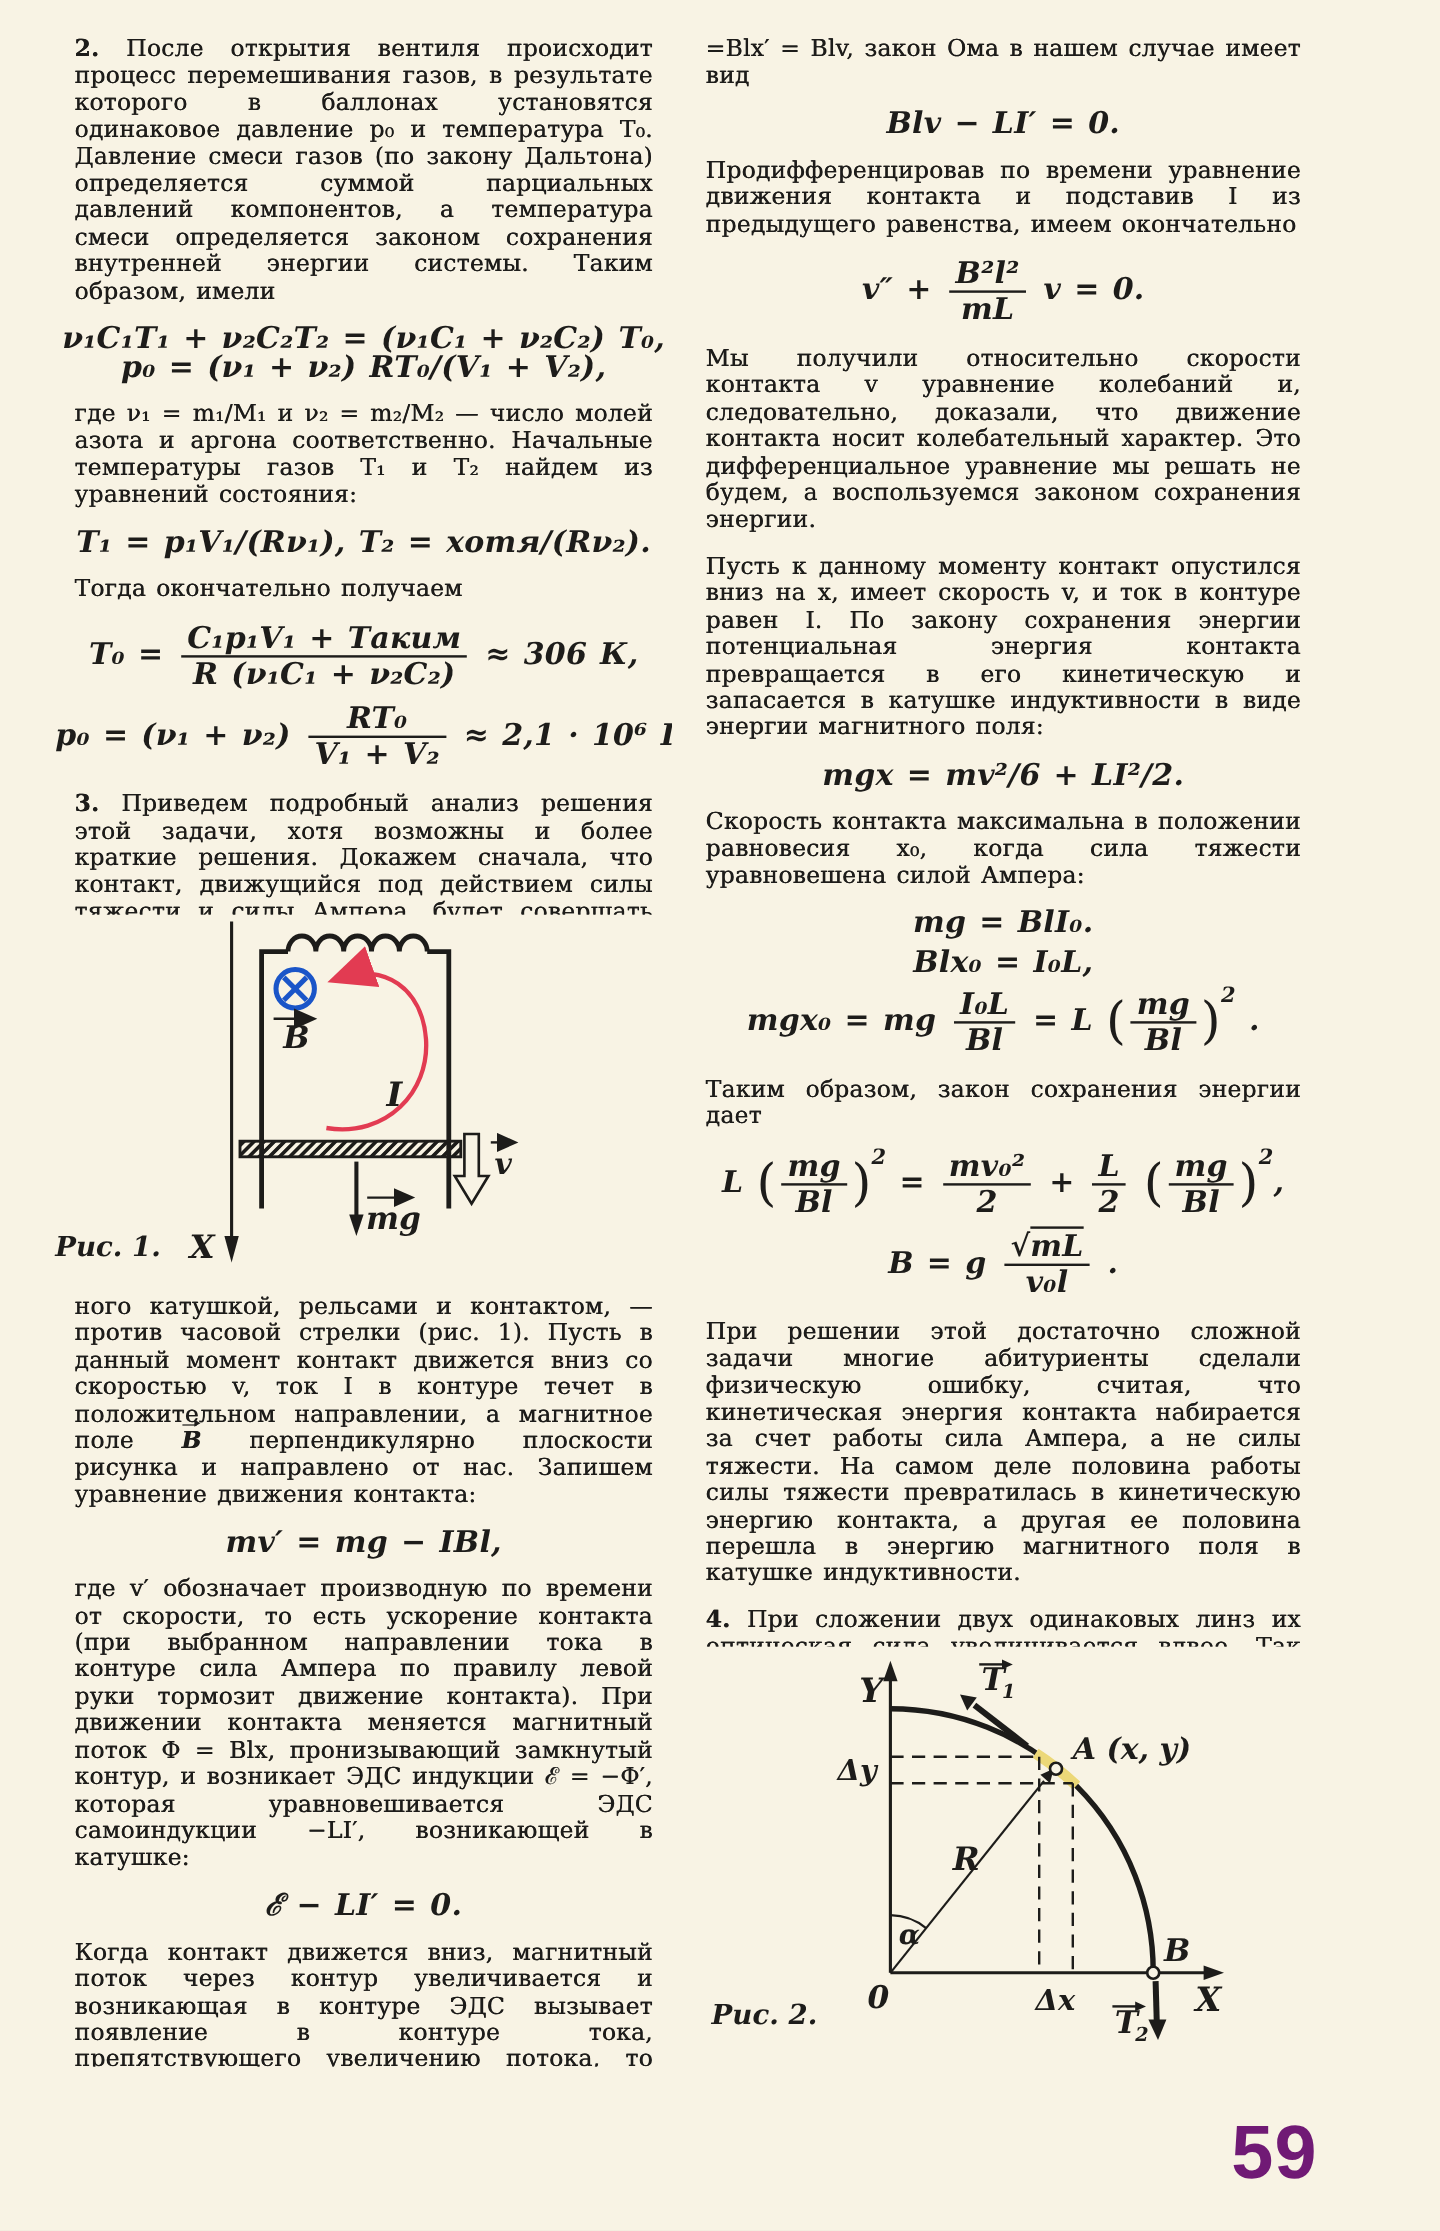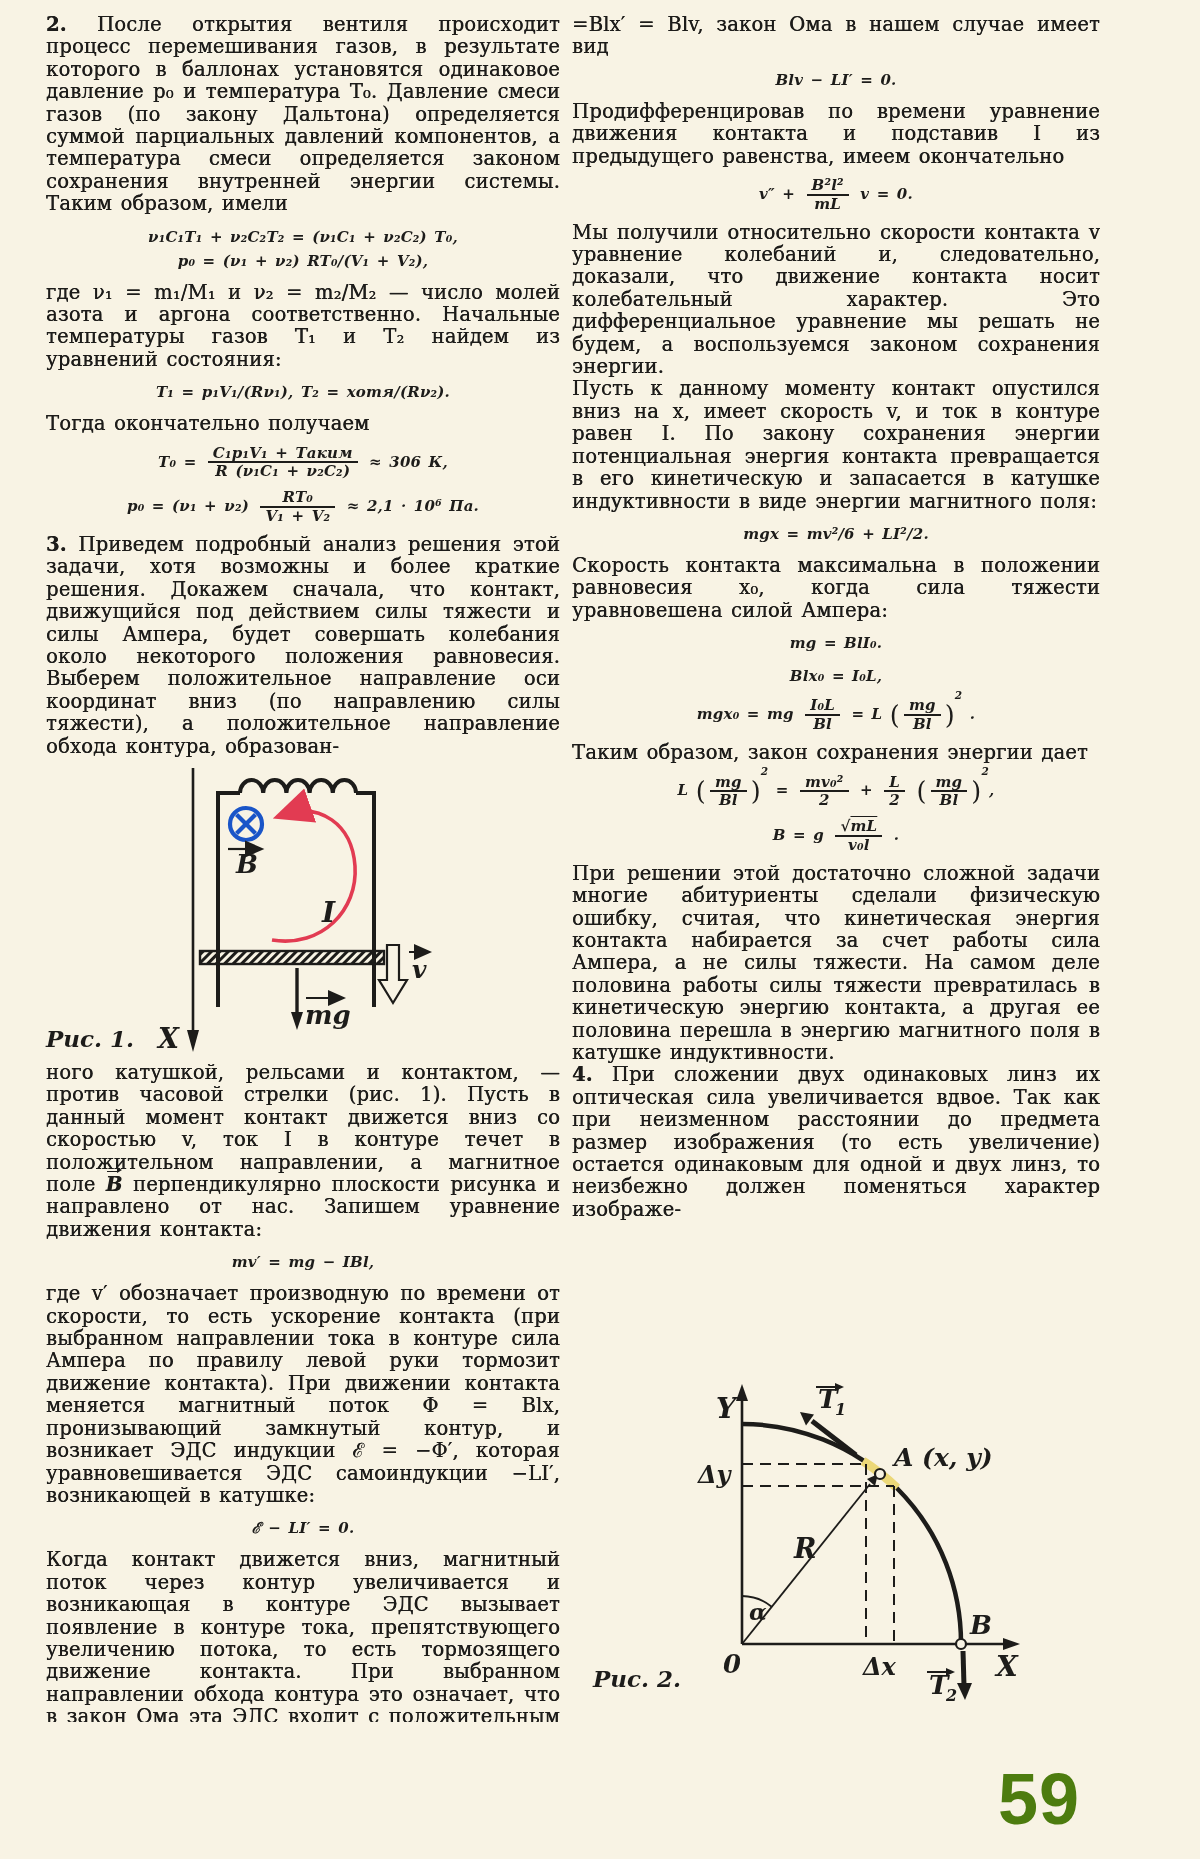--- a/index.html
+++ b/index.html
@@ -1,39 +1,39 @@
 <!DOCTYPE html>
 <html lang="ru"><head>
 <meta charset="utf-8">
 <style>
   html,body{margin:0;padding:0;}
   body{width:1200px;background:#d8d4c8;}
   .page{position:relative;width:1200px;height:1859px;background:#f8f3e4;overflow:hidden;
         font-family:"DejaVu Serif","Liberation Serif",serif;color:#1d1c1a;}
   .tcol{position:absolute;font-size:19.5px;line-height:22.4px;letter-spacing:0.2px;
         word-spacing:2px;text-shadow:0.35px 0 0 currentColor;overflow:hidden;}
-  .para{text-align:justify;margin:0;}
+  .para{text-align:justify;margin:16px;}
   .pnum{font-weight:700;}
-  .eq{text-align:center;font-style:italic;font-weight:700;font-size:15px;line-height:24px;
+  .eq{text-align:center;font-style:italic;font-weight:700;font-size:25px;line-height:24px;
       margin:9px 0;text-shadow:none;white-space:nowrap;}
   .eq .row{display:block;}
   .frac{display:inline-block;vertical-align:middle;text-align:center;margin:0 4px;line-height:1.12;}
   .frac .num{display:block;border-bottom:2px solid #1d1c1a;padding:0 5px;}
   .frac .den{display:block;padding:0 5px;}
   .bp{font-size:170%;font-style:normal;font-weight:400;vertical-align:middle;}
   .s2{font-size:70%;position:relative;top:-14px;}
   .ovl{text-decoration:overline;}
   .vec{position:relative;display:inline-block;font-style:italic;font-weight:700;}
   .vec::before{content:"";position:absolute;left:1px;right:4px;top:-3px;border-top:1.7px solid currentColor;}
   .vec::after{content:"";position:absolute;right:-2px;top:-7px;border:3.5px solid transparent;border-left:5.5px solid currentColor;}
   .fig{position:absolute;}
   .ft{font-family:"DejaVu Serif",serif;font-style:italic;font-weight:700;fill:#1d1c1a;}
   .cap{font-family:"DejaVu Serif",serif;font-style:italic;font-weight:700;font-size:23px;fill:#1d1c1a;}
-  .page-number{position:absolute;left:998px;top:1758px;font-family:"Liberation Sans","DejaVu Sans",sans-serif;
-        font-weight:900;font-size:72px;color:#4d7c0f;letter-spacing:1px;}
+  .page-number{position:absolute;left:1026px;top:1758px;font-family:"Liberation Sans","DejaVu Sans",sans-serif;
+        font-weight:900;font-size:63px;color:#701a75;letter-spacing:1px;}
 </style>
 </head>
 <body>
 
 <div class="page">
 
   <section class="tcol" style="left:46px;top:14px;width:514px;height:748px">
     <p class="para"><b class="pnum">2.</b> <span>После открытия вентиля происходит процесс перемешивания газов, в результате которого в баллонах установятся одинаковое давление p₀ и температура T₀. Давление смеси газов (по закону Дальтона) определяется суммой парциальных давлений компонентов, а температура смеси определяется законом сохранения внутренней энергии системы. Таким образом, имели</span></p>
     <div class="eq">
       <span class="row">ν₁C₁T₁ + ν₂C₂T₂ = (ν₁C₁ + ν₂C₂) T₀,</span>

